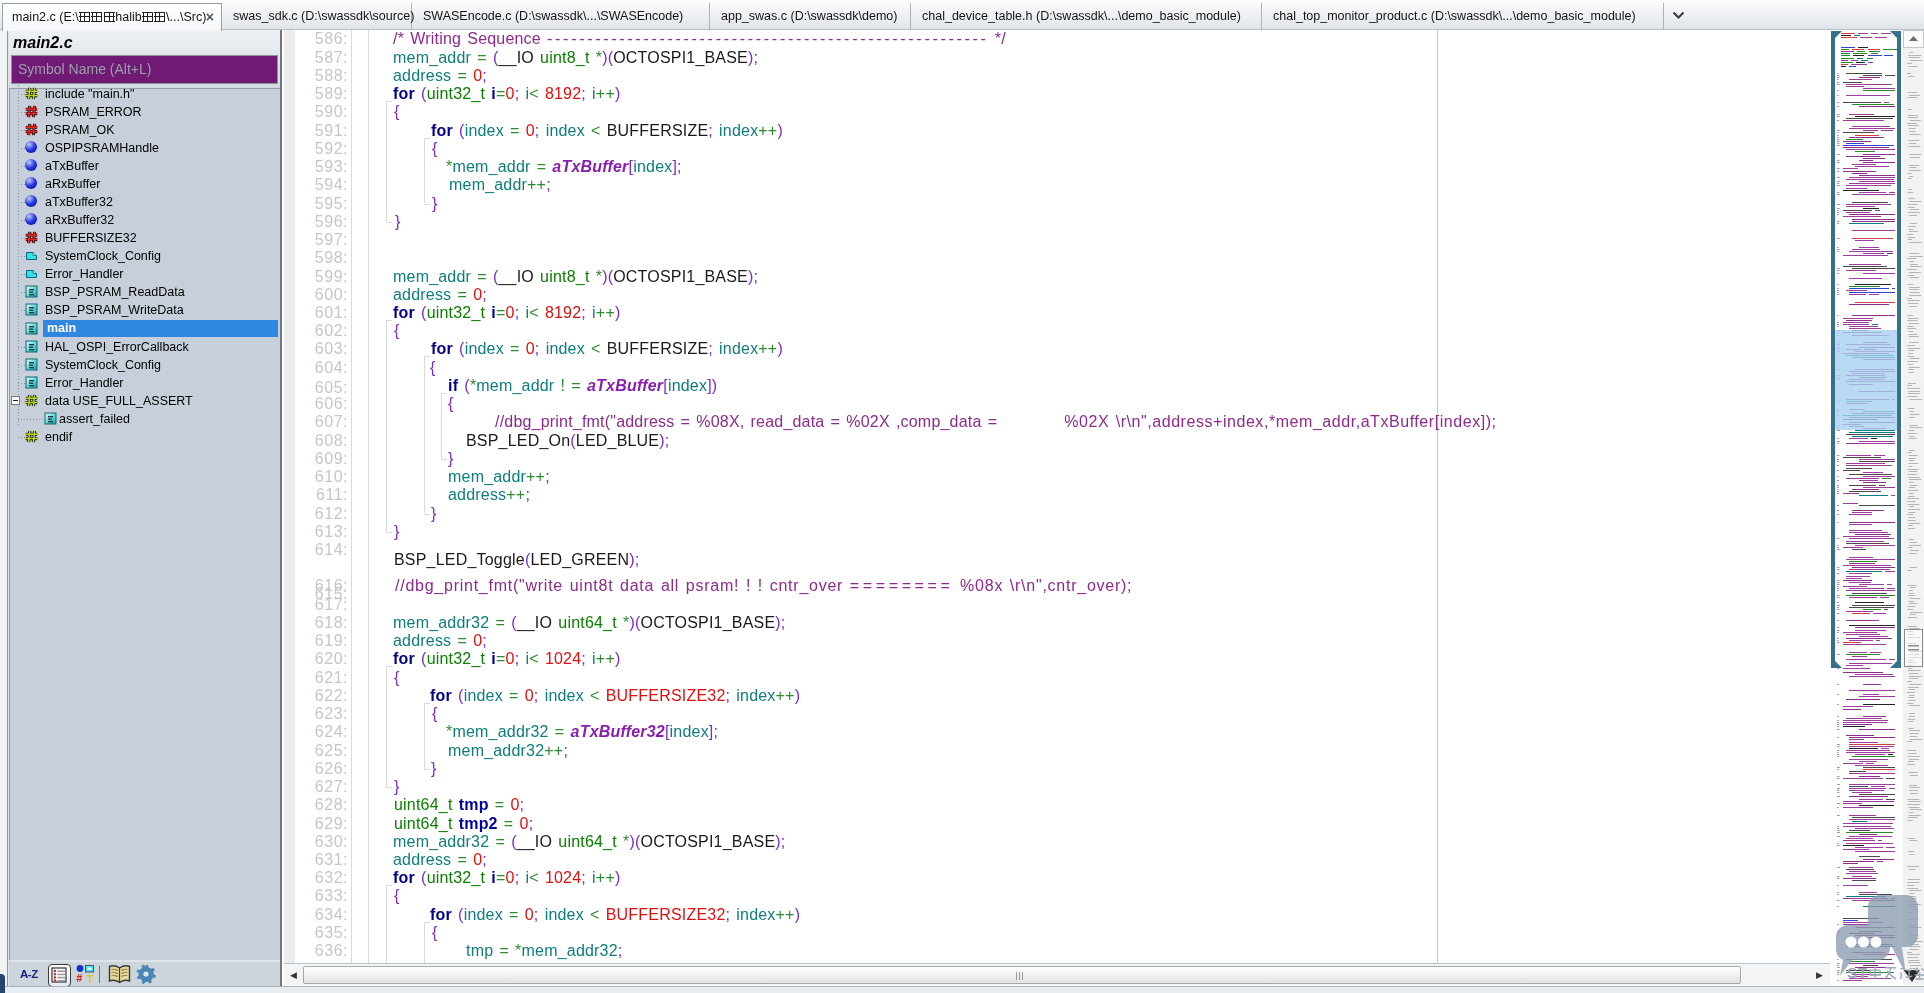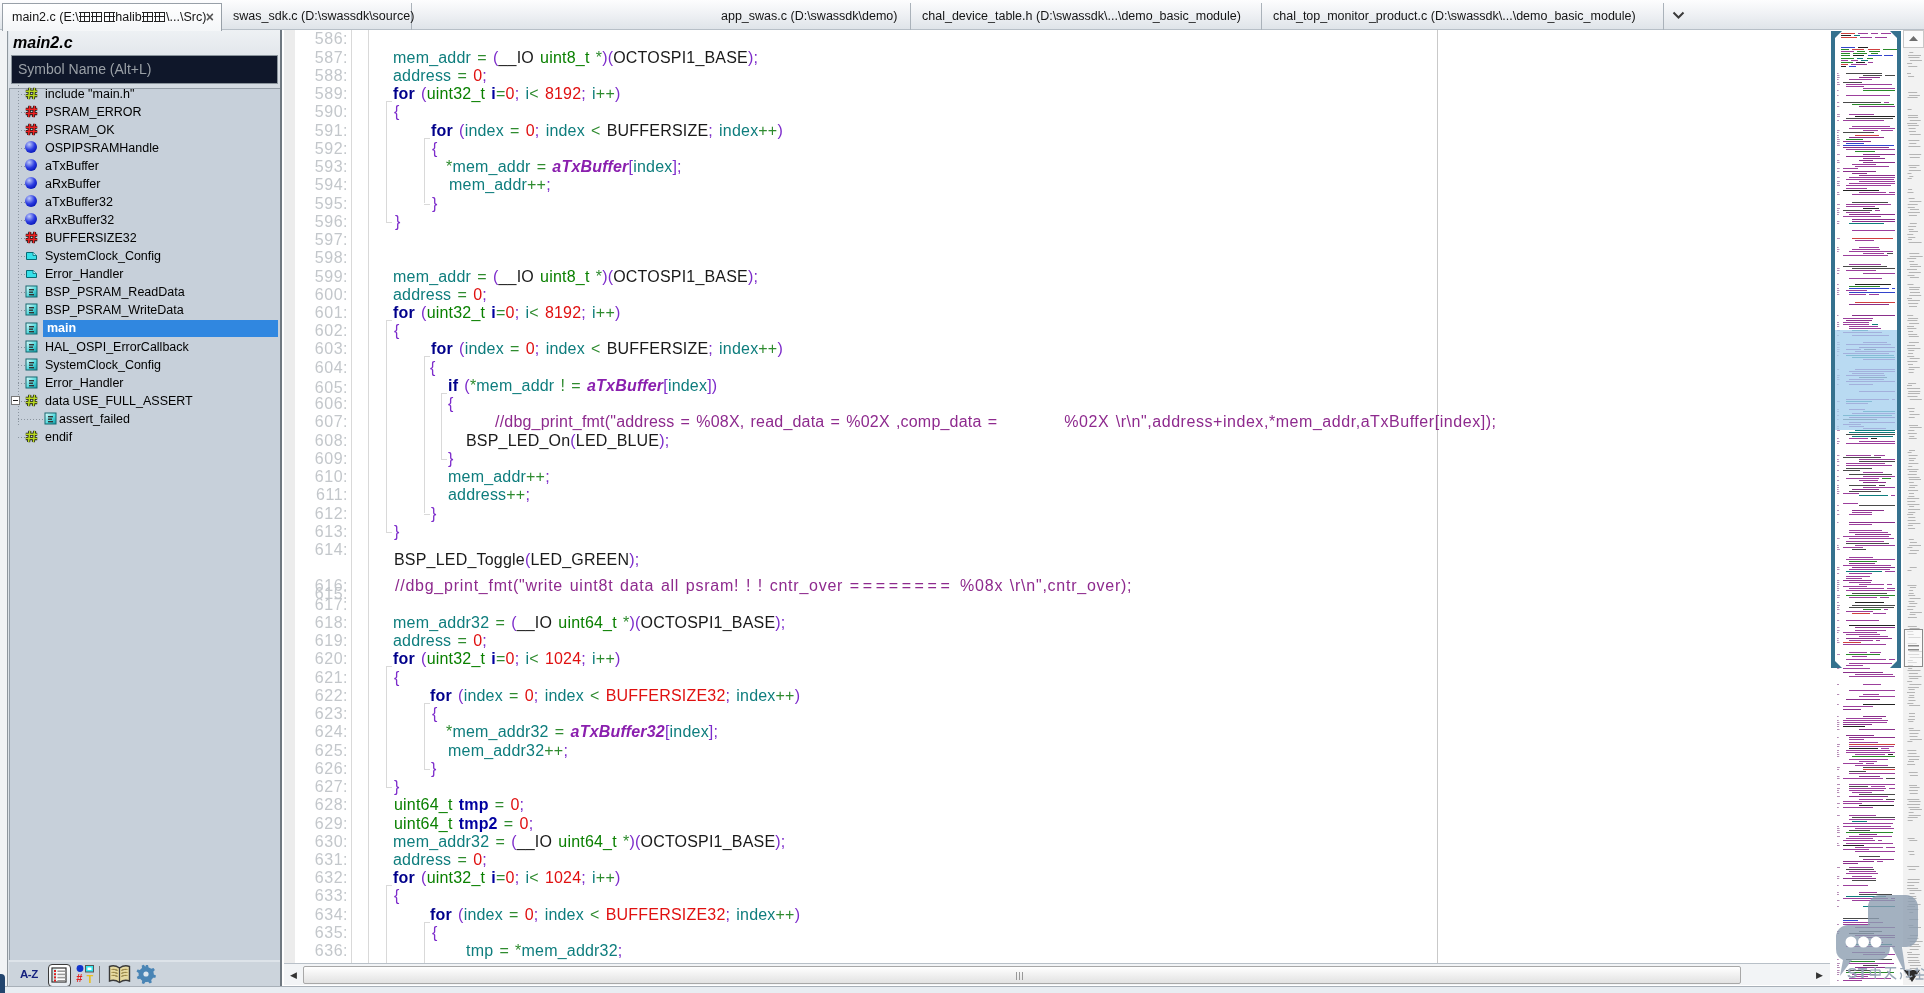--- a/index.html
+++ b/index.html
@@ -17,21 +17,21 @@
    linear-gradient(#222,#222) 0 4.5px/11px 1.2px no-repeat,
    linear-gradient(#222,#222) 0 9.3px/11px 1.2px no-repeat,
    linear-gradient(#222,#222) 5px 0/1.2px 11px no-repeat,
    linear-gradient(#222,#222) 0.5px 0/1.2px 11px no-repeat,
    linear-gradient(#222,#222) 9.8px 0/1.2px 11px no-repeat; }
 
 
 #panel { position:absolute; left:0; top:30px; width:282px; height:963px; background:#dde3e9; border-right:2px solid #6f7880; }
 #panel .edge { position:absolute; left:0; top:0; width:8px; height:100%; background:#f1f3f5; border-right:1px solid #8f979e; }
 .ptitle { position:absolute; left:13px; top:4px; font-size:16px; font-weight:bold; font-style:italic; color:#000; }
-.searchbox { position:absolute; left:11px; top:25px; width:267px; height:29px; background:#0f172a; border:1px solid #8a949c; }
+.searchbox { position:absolute; left:11px; top:25px; width:267px; height:29px; background:#701a75; border:1px solid #8a949c; }
 .searchbox span { position:absolute; left:6px; top:5px; font-size:14px; color:#9aa0a6; }
 #tree { position:absolute; left:9px; top:58px; width:271px; height:872px; background:#c7d0da; border-top:1px solid #939da7; border-left:1px solid #939da7; }
 .trow { position:absolute; left:0; width:100%; height:18px; }
 .ttxt { position:absolute; top:2px; font-size:12.5px; color:#000; white-space:pre; }
 .sel { position:absolute; top:0px; font-size:12.5px; font-weight:bold; color:#fff; background:#3087e0; padding:1px 0 2px 4px; white-space:pre; }
 .ic { position:absolute; width:13px; height:13px; }
 .sphere { border-radius:50%; width:12px; height:12px; background:radial-gradient(circle at 35% 28%, #c0ccfa 0%, #2a3ae0 48%, #0818b8 78%, #040a70 100%); }
 .dotv { position:absolute; width:1px; background-image:repeating-linear-gradient(#8a949e 0 1px, transparent 1px 3px); }
 .doth { position:absolute; height:1px; background-image:repeating-linear-gradient(90deg,#8a949e 0 1px, transparent 1px 3px); }
 .expbox { position:absolute; left:1px; width:9px; height:9px; background:#fff; border:1px solid #777; }
@@ -85,20 +85,23 @@
 </style></head><body>
 <div id="page">
 
 <div class="tabbar">
  <div class="tab active" style="left:2px;width:220px">
         <span class="tabtxt">main2.c (E:\<span class="cjk"></span><span class="cjk"></span><span class="cjk"></span>halib<span class="cjk"></span><span class="cjk"></span>\...\Src)</span>
         <span class="tclose">×</span>
       </div>
  <div class="tab" style="left:224px;width:188px">
         <span class="tabtxt">swas_sdk.c (D:\swassdk\source)</span>
+      </div>
+ <div class="tab" style="left:414px;width:296px">
+        <span class="tabtxt">SWASEncode.c (D:\swassdk\...\SWASEncode)</span>
       </div>
  <div class="tab" style="left:712px;width:199px">
         <span class="tabtxt">app_swas.c (D:\swassdk\demo)</span>
       </div>
  <div class="tab" style="left:1264px;width:400px">
         <span class="tabtxt">chal_top_monitor_product.c (D:\swassdk\...\demo_basic_module)</span>
       </div>
  <div class="tab" style="left:913px;width:349px">
         <span class="tabtxt">chal_device_table.h (D:\swassdk\...\demo_basic_module)</span>
       </div>
@@ -452,20 +455,21 @@
     <div class="gdh" style="left:386px;top:787.0px"></div>
     <div class="gd" style="left:424px;top:702.9px;height:65.9px"></div>
     <div class="gdh" style="left:424px;top:702.9px"></div>
     <div class="gdh" style="left:424px;top:768.8px"></div>
     <div class="gd" style="left:386px;top:885.2px;height:77.8px"></div>
     <div class="gdh" style="left:386px;top:885.2px"></div>
     <div class="gd" style="left:424px;top:921.7px;height:41.3px"></div>
     <div class="gdh" style="left:424px;top:921.7px"></div>
 <div class="vline"></div>
 <div class="ln" style="top:30.4px">586:</div>
+    <div class="cl" style="top:30.4px;left:393px"><span class="c">/* Writing Sequence </span><span class="cD">-------------------------------------------------------</span><span class="c"> */</span></div>
     <div class="ln" style="top:48.6px">587:</div>
     <div class="cl" style="top:48.6px;left:393px"><span class="v">mem_addr</span><span class="o"> = </span><span class="p">(</span><span class="m">__IO </span><span class="t">uint8_t</span><span class="o"> *</span><span class="p">)(</span><span class="m">OCTOSPI1_BASE</span><span class="p">);</span></div>
     <div class="ln" style="top:66.9px">588:</div>
     <div class="cl" style="top:66.9px;left:393px"><span class="v">address</span><span class="o"> = </span><span class="n">0</span><span class="p">;</span></div>
     <div class="ln" style="top:85.1px">589:</div>
     <div class="cl" style="top:85.1px;left:393px"><span class="k">for</span><span class="p"> (</span><span class="t">uint32_t</span><span class="d"> i</span><span class="o">=</span><span class="n">0</span><span class="p">; </span><span class="v">i</span><span class="o">&lt; </span><span class="n">8192</span><span class="p">; </span><span class="v">i</span><span class="o">++</span><span class="p">)</span></div>
     <div class="ln" style="top:103.3px">590:</div>
     <div class="cl" style="top:103.3px;left:394px"><span class="p">{</span></div>
     <div class="ln" style="top:121.6px">591:</div>
     <div class="cl" style="top:121.6px;left:431px"><span class="k">for</span><span class="p"> (</span><span class="v">index</span><span class="o"> = </span><span class="n">0</span><span class="p">; </span><span class="v">index</span><span class="o"> &lt; </span><span class="m">BUFFERSIZE</span><span class="p">; </span><span class="v">index</span><span class="o">++</span><span class="p">)</span></div>

